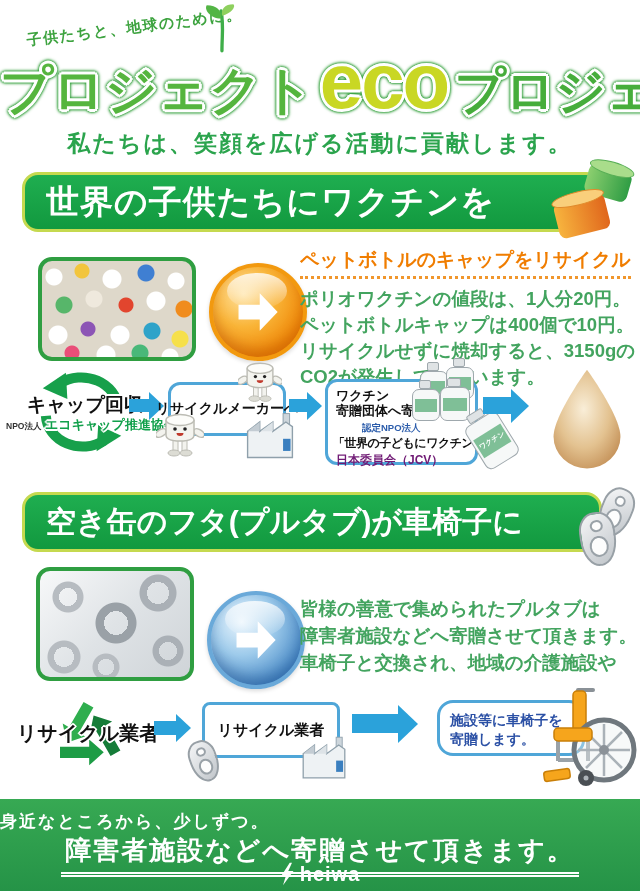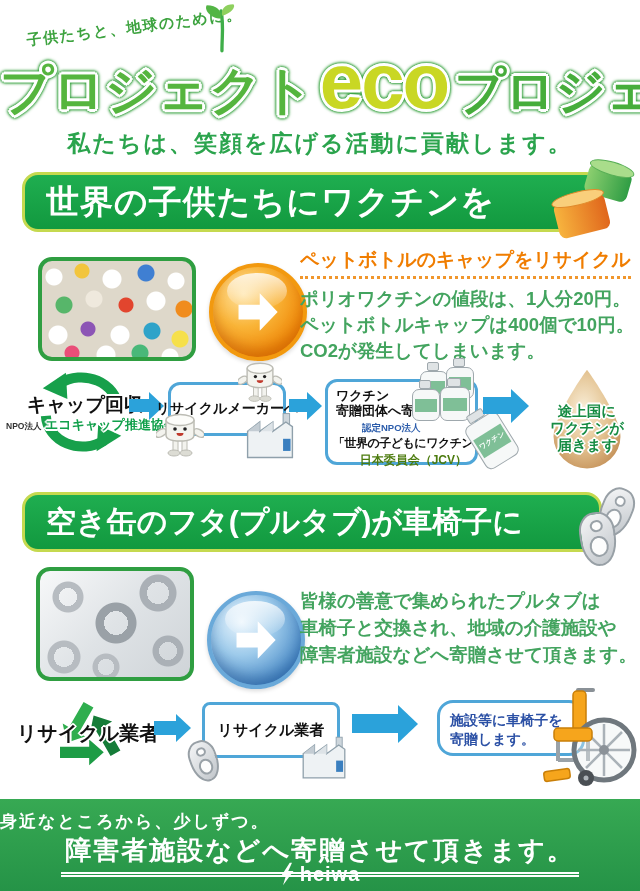--- a/index.html
+++ b/index.html
@@ -91,21 +91,21 @@
       box-shadow:inset 0 -8px 12px rgba(25,70,130,.35),0 2px 4px rgba(0,0,0,.15);}
   .roundbtn svg{width:58%;height:58%;position:relative;}
 
   
   .sec1-text{left:300px;top:247px;width:340px;}
   .heading-orange{display:inline-block;font-size:19px;font-weight:900;color:#f07d00;
       border-bottom:3px dotted #f0962c;padding-bottom:3px;white-space:nowrap;}
   .greenbody{margin-top:7px;font-size:18.5px;line-height:26px;font-weight:900;color:#43a45f;}
   .greenbody div{white-space:nowrap;}
   .sec2-text{left:300px;top:587px;width:340px;}
-  .sec2-text .greenbody{margin-top:0;line-height:27px;}
+  .sec2-text .greenbody{margin-top:8px;line-height:27px;}
 
   
   .barrow{height:13px;background:#2ba2da;}
   .barrow::after{content:'';position:absolute;left:100%;top:50%;transform:translateY(-50%);
       border-left:15px solid #2ba2da;border-top:14px solid transparent;border-bottom:14px solid transparent;}
   .arrow1{left:129px;top:399px;width:20px;}
   .arrow2{left:289px;top:399px;width:18px;}
   .arrow3{left:483px;top:397px;width:28px;height:17px;}
   .arrow3::after{border-left-width:18px;border-top-width:17px;border-bottom-width:17px;}
   .arrow4{left:154px;top:721px;width:22px;height:14px;}
@@ -113,21 +113,21 @@
   .arrow5::after{border-left-width:20px;border-top-width:19px;border-bottom-width:19px;}
 
   
   .fbox{background:#fff;border:3px solid #4fa6d8;border-radius:12px;box-sizing:border-box;}
   .box-maker{left:168px;top:382px;width:118px;height:54px;display:flex;align-items:center;
       justify-content:center;font-size:14px;font-weight:900;color:#111;white-space:nowrap;}
   .box-donate{left:325px;top:379px;width:153px;height:86px;padding:6px 6px 4px 8px;}
   .box-donate .l1{font-size:13px;font-weight:900;color:#111;line-height:15px;}
   .box-donate .l3{margin-top:4px;font-size:9.5px;font-weight:bold;color:#2b5cab;padding-left:26px;}
   .box-donate .l4{font-size:12px;font-weight:900;color:#111;letter-spacing:-0.5px;white-space:nowrap;margin-left:-3px;}
-  .box-donate .l5{font-size:12px;font-weight:900;color:#4d7c0f;text-align:right;padding-right:2px;white-space:nowrap;}
+  .box-donate .l5{font-size:12px;font-weight:900;color:#701a75;text-align:left;padding-right:2px;white-space:nowrap;}
   .box-recycler{left:202px;top:702px;width:138px;height:56px;display:flex;align-items:center;
       justify-content:center;font-size:15px;font-weight:900;color:#111;border-radius:8px;white-space:nowrap;}
   .box-wheelchair{left:437px;top:700px;width:148px;height:56px;border-radius:16px;padding:8px 10px;
       font-size:14px;font-weight:900;color:#2b50a5;line-height:19px;white-space:nowrap;}
 
   
   .step1{left:6px;top:366px;width:158px;height:104px;}
   .step1 svg.arcs{position:absolute;left:26px;top:0;width:100px;height:92px;}
   .outline-w{text-shadow:-2px 0 #fff,2px 0 #fff,0 -2px #fff,0 2px #fff,-1px -1px #fff,1px 1px #fff,-1px 1px #fff,1px -1px #fff;}
   .f1title{position:absolute;left:0;top:26px;width:158px;text-align:center;font-size:19px;
@@ -231,20 +231,21 @@
     <svg viewBox="0 0 32 32">
       <path d="M4 11.5 h13 V4.5 l11 11.5 -11 11.5 v-7 H4 z" fill="#fff"></path>
     </svg>
   </div>
 
   <div class="abs sec1-text">
     <div class="heading-orange">ペットボトルのキャップをリサイクル</div>
     <div class="greenbody">
       <div>ポリオワクチンの値段は、1人分20円。</div>
       <div>ペットボトルキャップは400個で10円。</div>
+      <div>リサイクルせずに焼却すると、3150gの</div>
       <div>CO2が発生してしまいます。</div>
     </div>
   </div>
 
   <div class="abs step1">
     <svg class="arcs" viewBox="0 0 130 110">
       <path d="M112 50 A48 42 0 0 0 36 18" fill="none" stroke="#17a04b" stroke-width="13"></path>
       <polygon points="44,4 14,24 46,38" fill="#17a04b"></polygon>
       <path d="M18 60 A48 42 0 0 0 94 92" fill="none" stroke="#17a04b" stroke-width="13"></path>
       <polygon points="86,72 116,86 84,106" fill="#17a04b"></polygon>
@@ -318,46 +319,41 @@
     <svg viewBox="0 0 100 118">
       <defs>
         <radialGradient id="dropg" cx="45%" cy="40%" r="65%">
           <stop offset="0%" stop-color="#f9eed8"></stop>
           <stop offset="60%" stop-color="#e3c290"></stop>
           <stop offset="100%" stop-color="#c6945c"></stop>
         </radialGradient>
       </defs>
       <path d="M50 2 C50 2 12 54 12 78 a38 36 0 0 0 76 0 C88 54 50 2 50 2 Z" fill="url(#dropg)"></path>
     </svg>
-    <div class="dtext outline-w">
-      <div>途上国に</div>
-      <div>ワクチンが</div>
-      <div>届きます</div>
-    </div>
   </div>
 
   <div class="abs banner banner2">
     <span>空き缶のフタ(プルタブ)が車椅子に</span>
   </div>
   <div class="abs ptab ptab-a"></div>
   <div class="abs ptab ptab-b"></div>
 
   <div class="abs photo photo2"></div>
 
   <div class="abs roundbtn btn-blue">
     <svg viewBox="0 0 32 32">
       <path d="M4 11.5 h13 V4.5 l11 11.5 -11 11.5 v-7 H4 z" fill="#fff"></path>
     </svg>
   </div>
 
   <div class="abs sec2-text">
     <div class="greenbody">
       <div>皆様の善意で集められたプルタブは</div>
+      <div>障害者施設などへ寄贈させて頂きます。</div>
       <div>車椅子と交換され、地域の介護施設や</div>
-      <div>障害者施設などへ寄贈させて頂きます。</div>
     </div>
   </div>
 
   <div class="abs step2">
     <svg class="tri" viewBox="0 0 100 100">
       <g fill="#1d9c45">
         <g>
             <path d="M18 76 h36 v-9 l18 16 -18 16 v-9 H18 z" transform="scale(0.9) translate(3,-6)"></path>
           </g>
         <g transform="rotate(120 50 52)">

